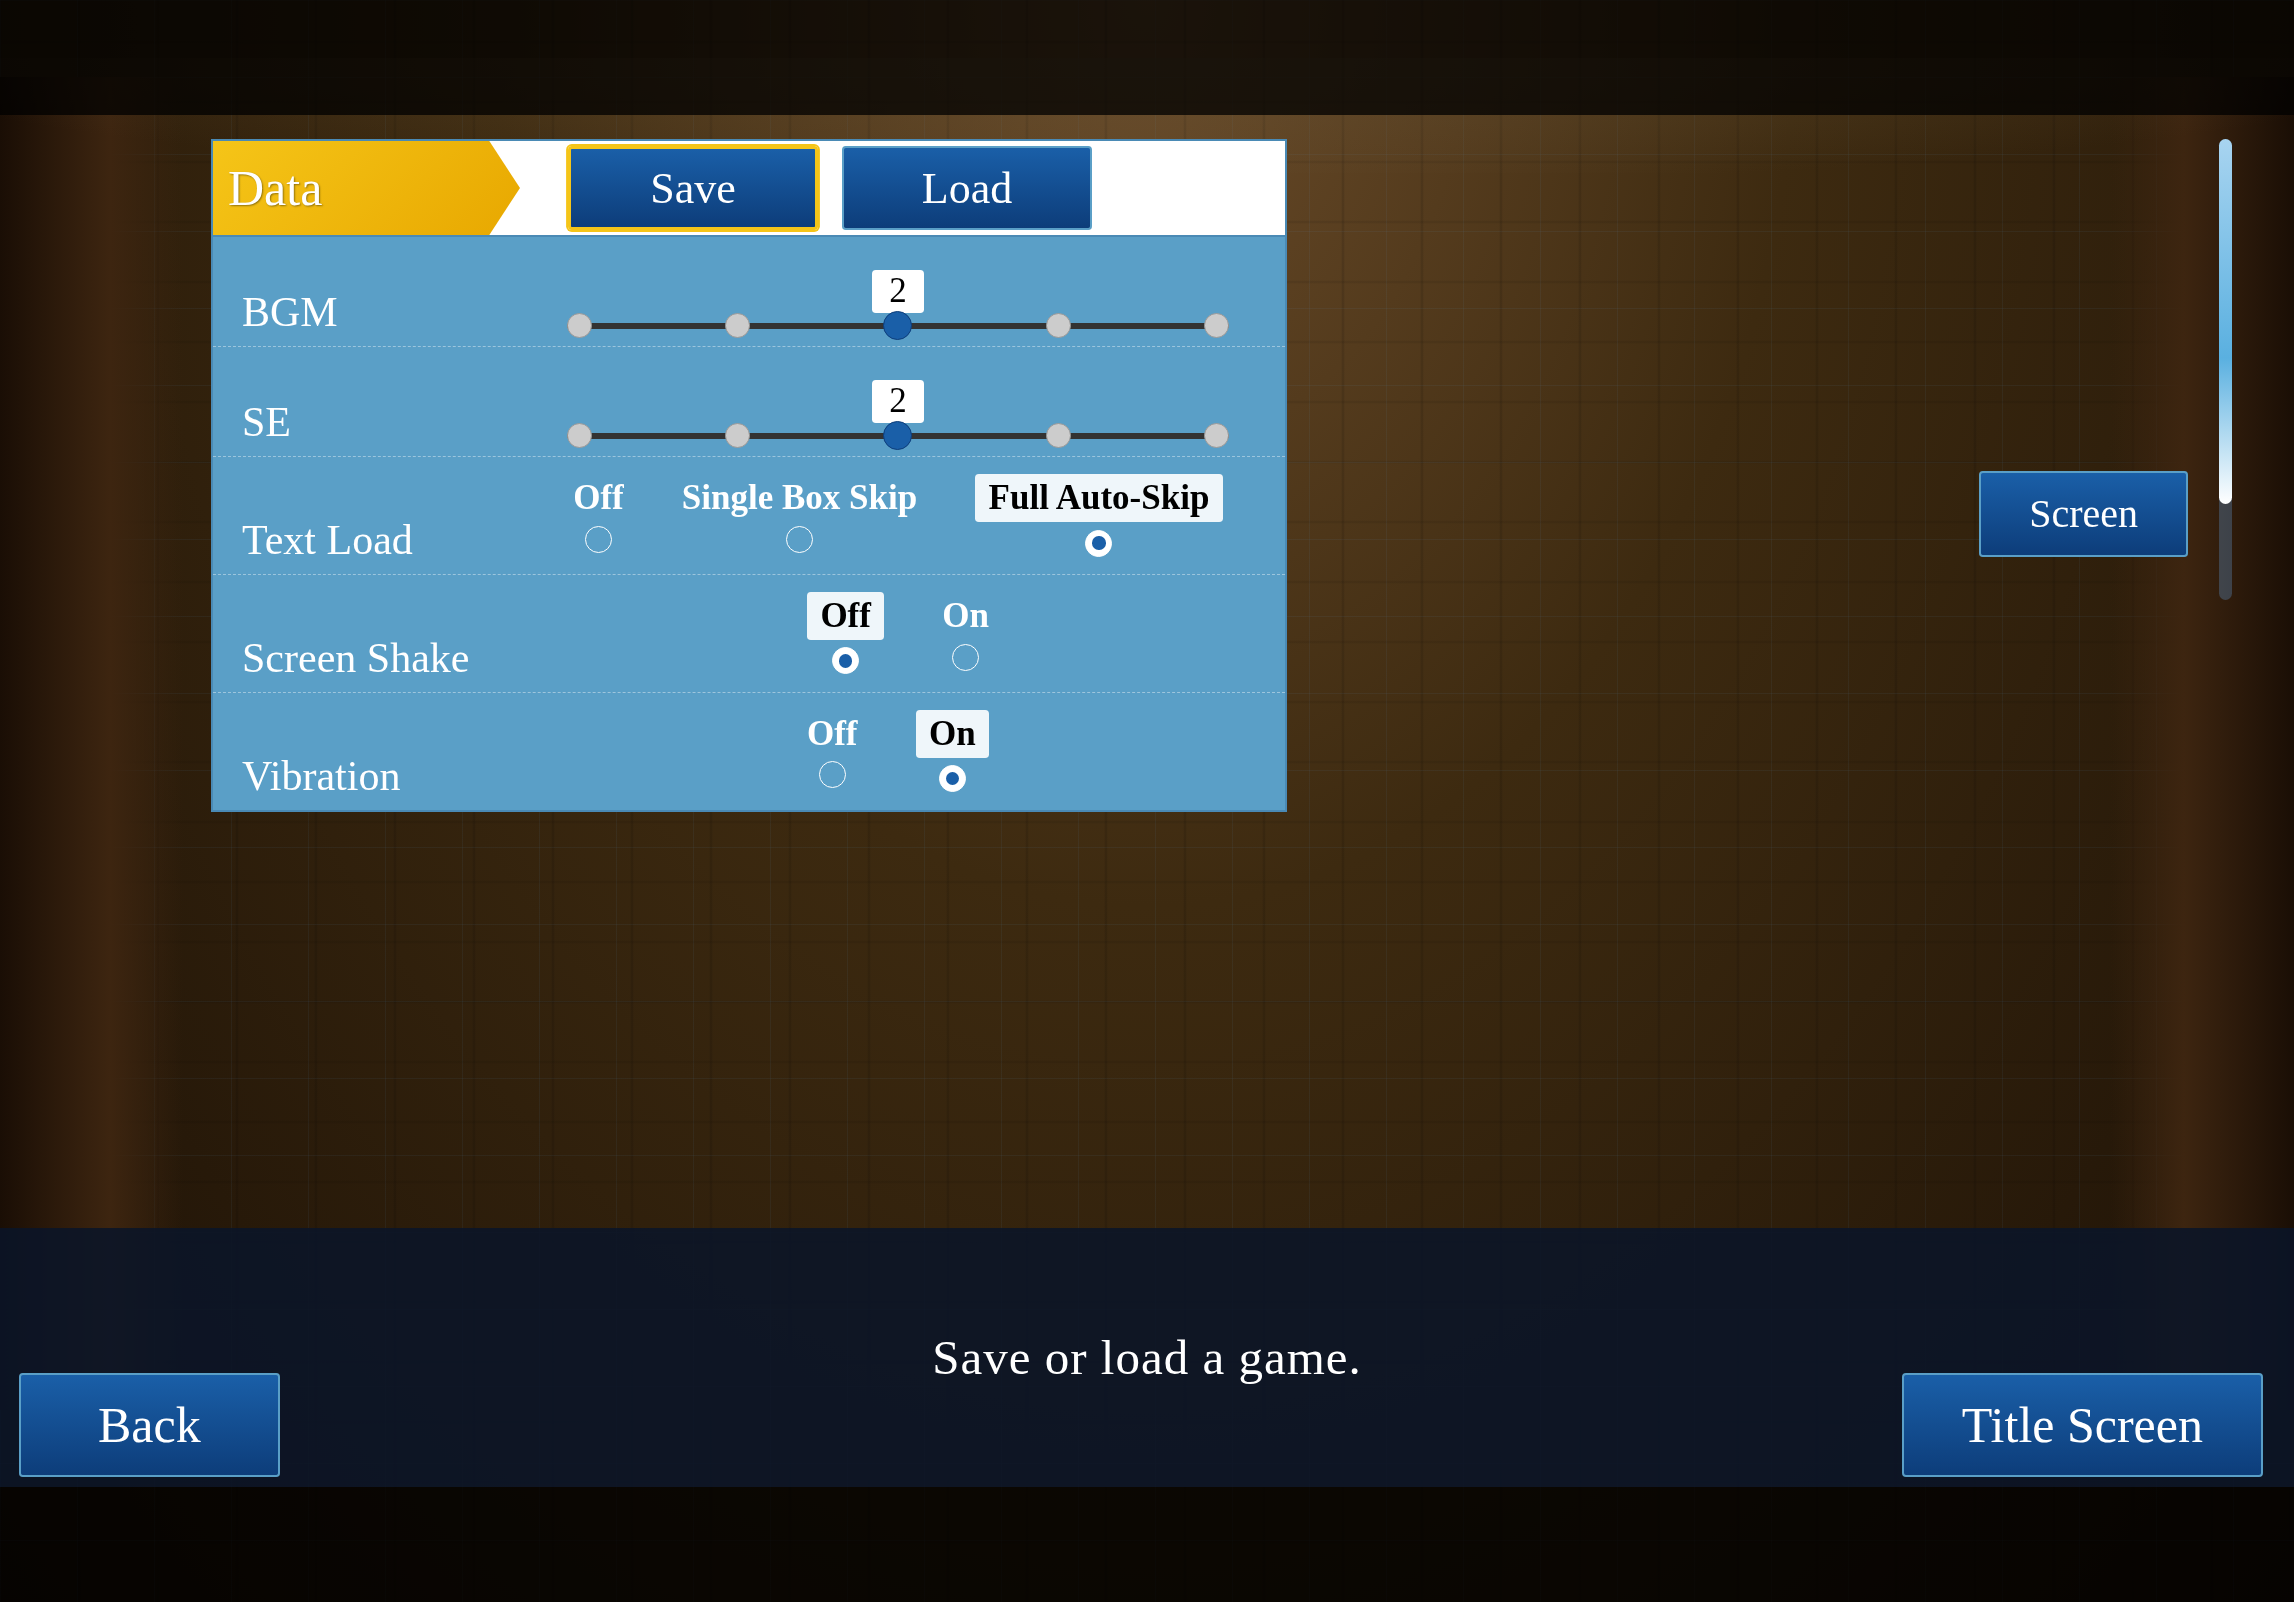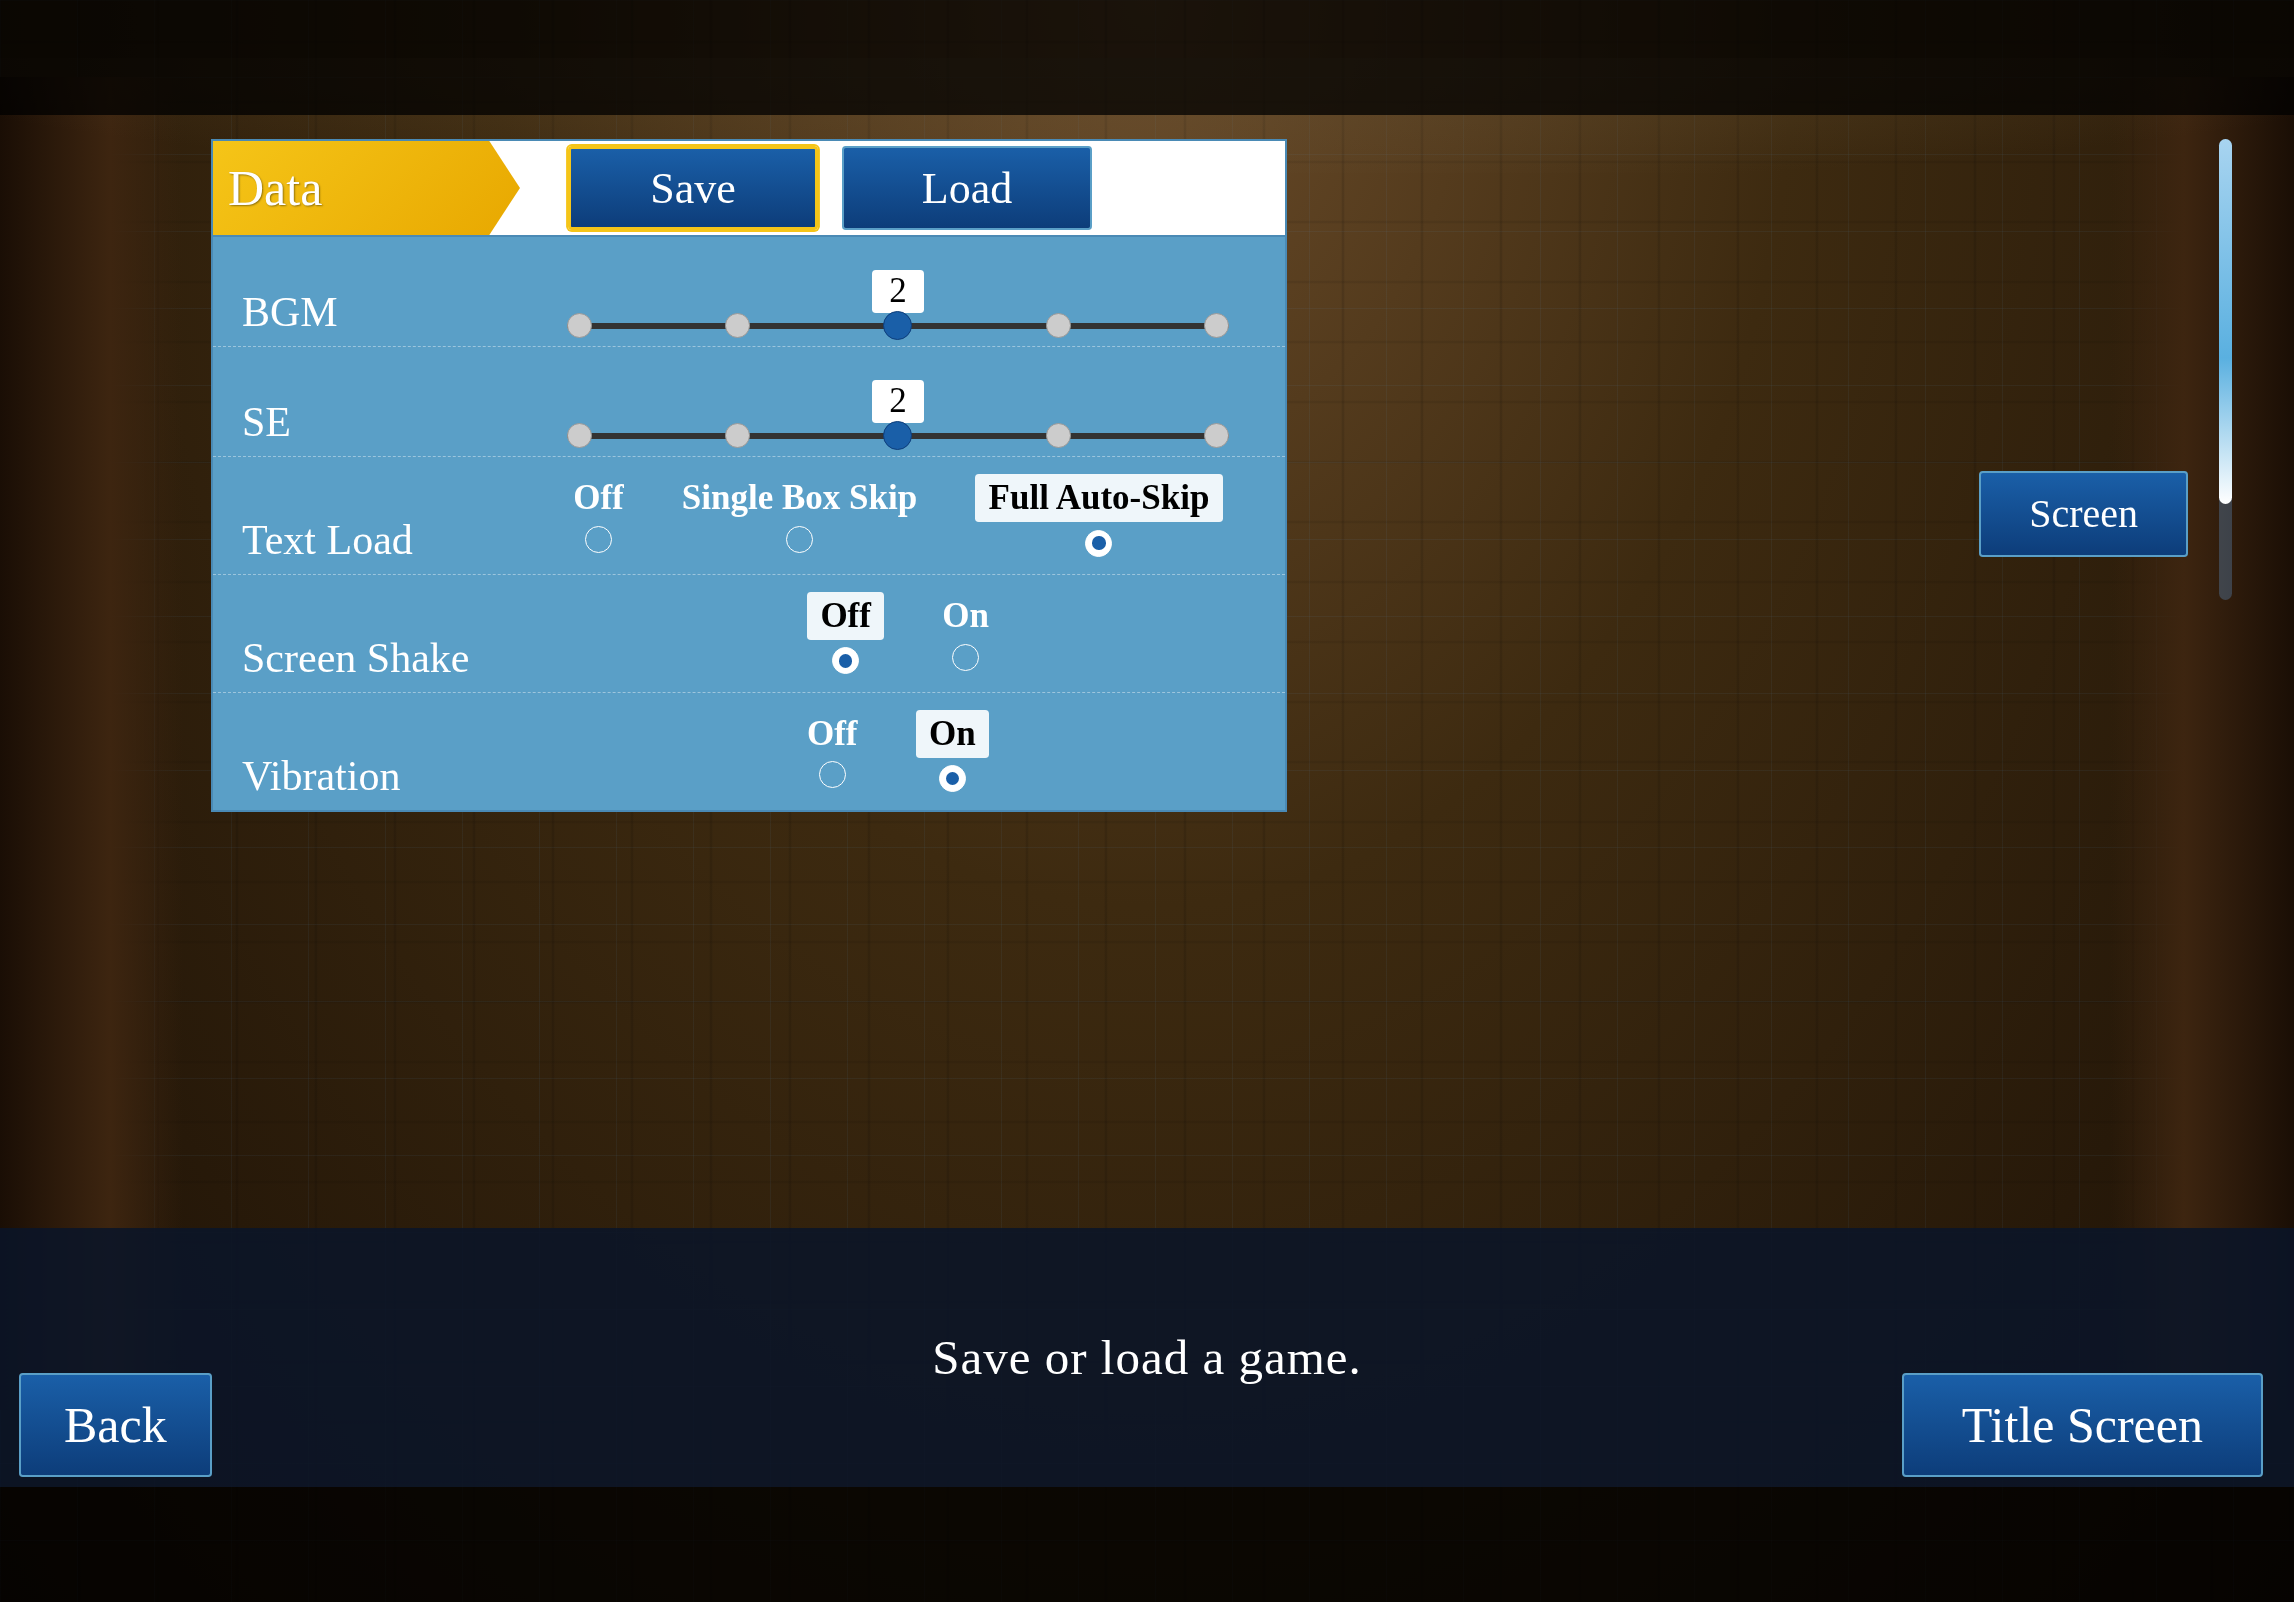--- a/index.html
+++ b/index.html
@@ -295,21 +295,21 @@
     
     .btn-back {
       position: absolute;
       bottom: 125px;
       left: 19px;
       background: linear-gradient(180deg, #1a5fa8 0%, #0d3d7a 100%);
       border: 2.9px solid #5a9fc7;
       color: #fff;
       font-size: 50px;
       font-family: Georgia, serif;
-      padding: 21px 43px;
+      padding: 21px 77px;
       cursor: pointer;
       border-radius: 3.8px;
     }
 
     .btn-title-screen {
       position: absolute;
       bottom: 125px;
       right: 31px;
       background: linear-gradient(180deg, #1a5fa8 0%, #0d3d7a 100%);
       border: 2.9px solid #5a9fc7;

